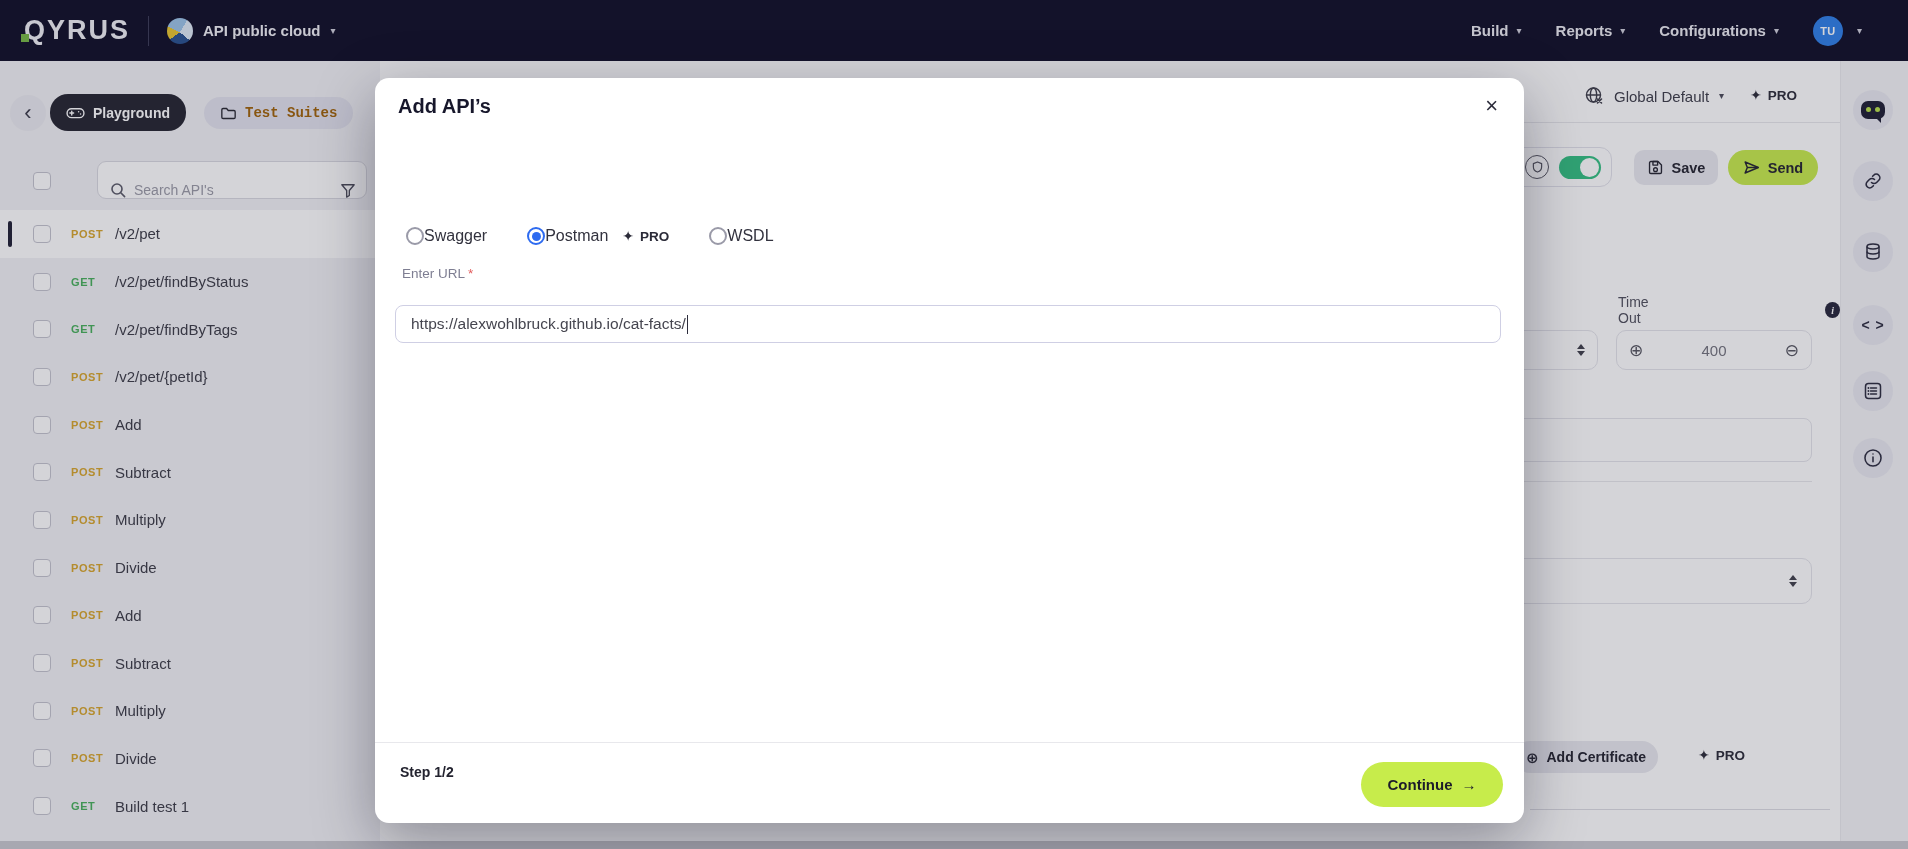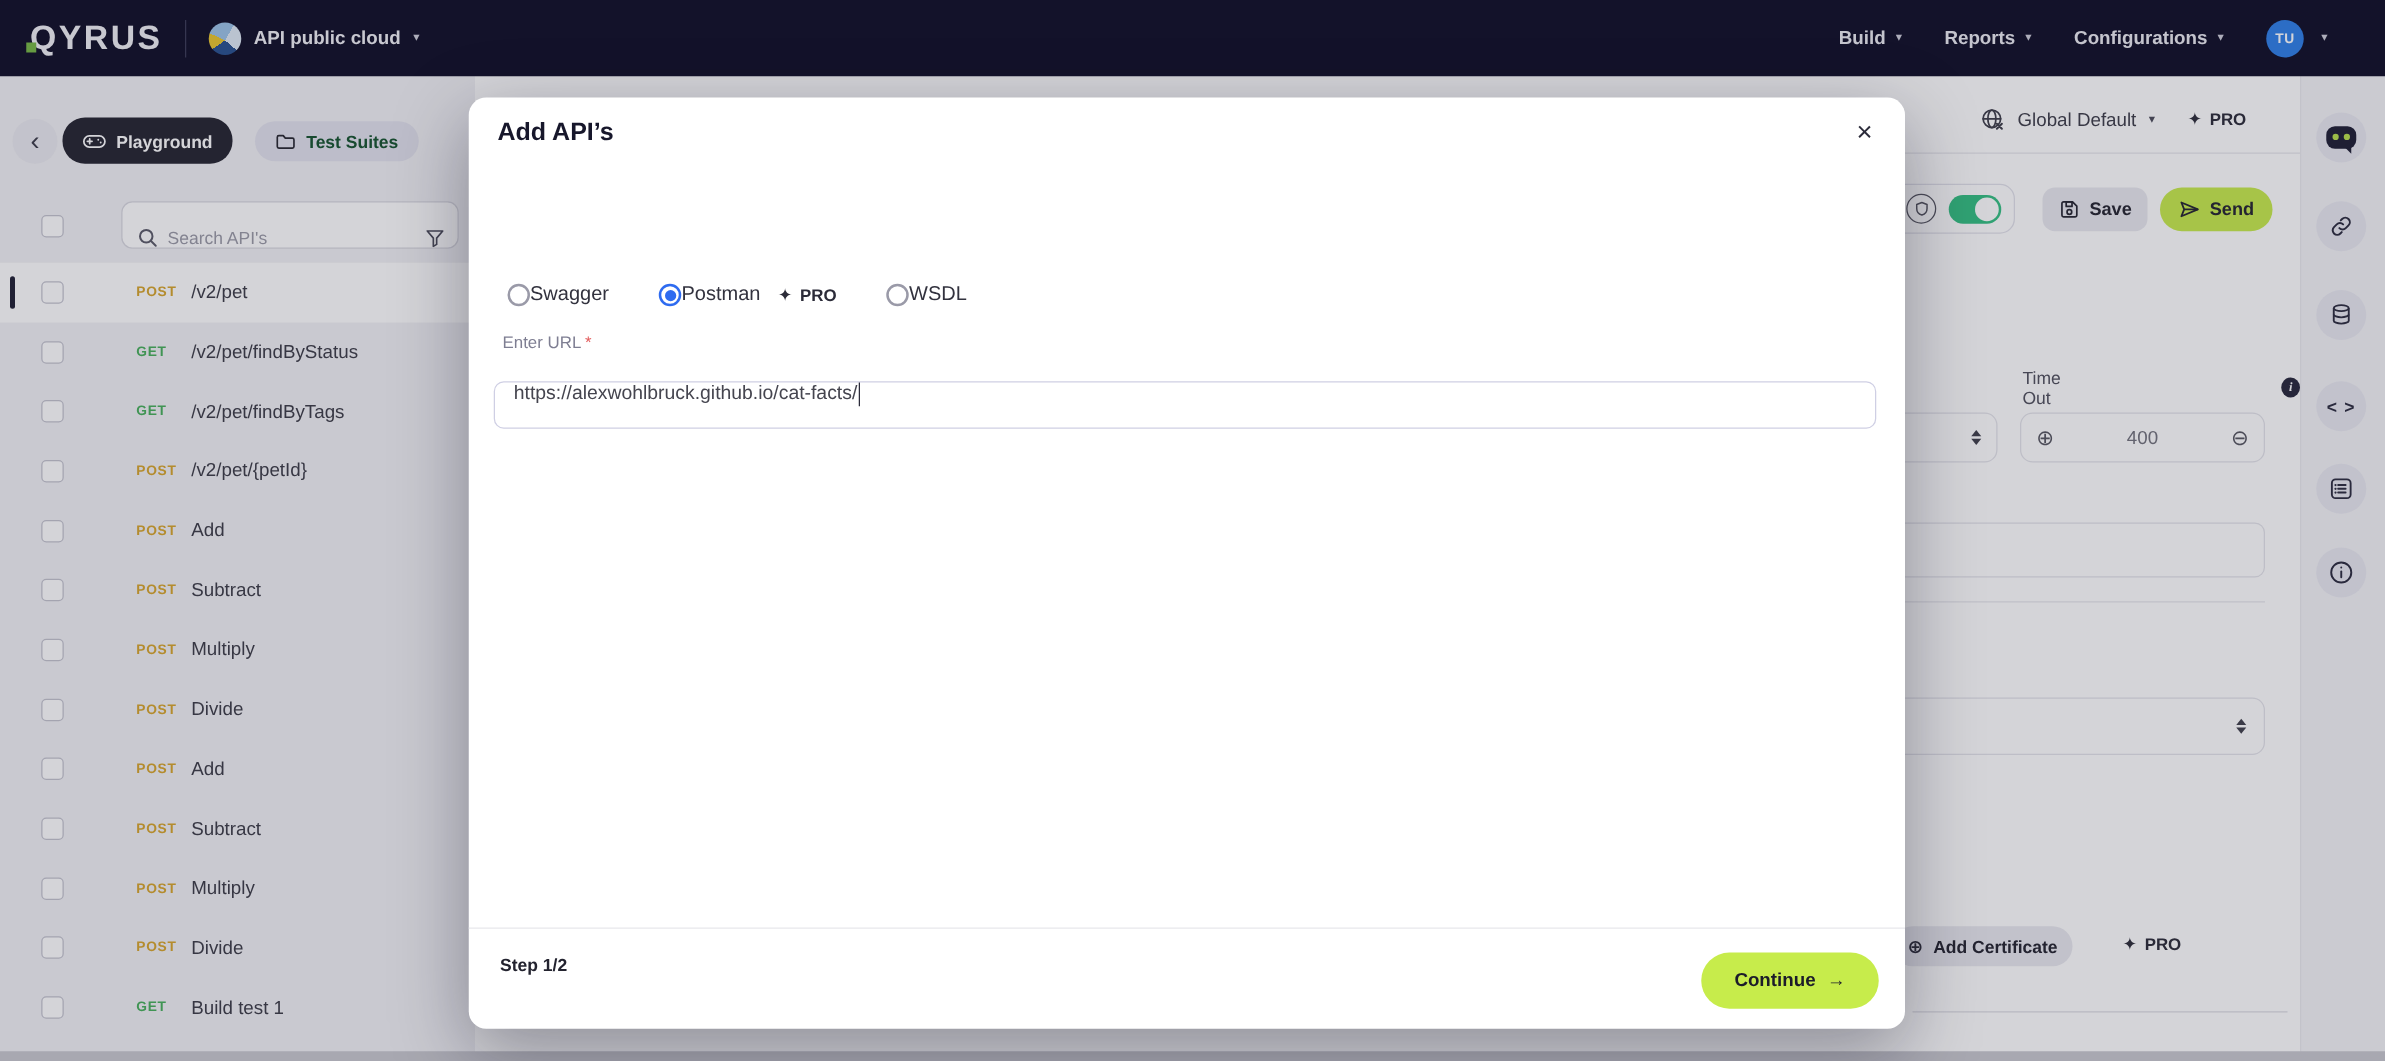--- a/index.html
+++ b/index.html
@@ -32,33 +32,33 @@
   .nav-right{display:flex;align-items:center;gap:34px;margin-right:46px;}
   .nav-item{display:flex;align-items:center;gap:8px;color:#ececf2;font-size:15px;font-weight:600;cursor:pointer;}
   .avatar-group{display:flex;align-items:center;gap:14px;cursor:pointer;}
   .avatar{width:30px;height:30px;border-radius:50%;background:#2e7fe8;color:#fff;font-size:11px;font-weight:700;display:flex;align-items:center;justify-content:center;letter-spacing:.5px;}
 
   
   .sidebar{position:absolute;left:0;top:61px;width:380px;height:788px;background:#f2f2f5;}
   .back-btn{position:absolute;left:10px;top:34px;width:36px;height:36px;border-radius:50%;background:#eaeaf0;display:flex;align-items:center;justify-content:center;font-size:22px;color:#3a3a48;cursor:pointer;}
   .pill{position:absolute;display:flex;align-items:center;gap:8px;font-size:14px;font-weight:600;cursor:pointer;border-radius:18px;padding:0 16px;}
   .pill-playground{left:50px;top:33px;height:37px;background:#23232f;color:#fff;}
-  .pill-testsuites{left:204px;top:36px;height:32px;background:#e3e3ee;color:#14532d;}
+  .pill-testsuites{left:204px;top:36px;height:32px;background:#e3e3ee;color:#a16207;font-family:Liberation Mono, monospace;}
   .search-row-checkbox{position:absolute;left:33px;top:111px;}
   .checkbox{width:18px;height:18px;border:1.5px solid #c3c3ce;border-radius:4px;background:#fff;cursor:pointer;}
   .search-box{position:absolute;left:97px;top:100px;width:270px;height:38px;background:#fff;border:1px solid #d9d9e0;border-radius:9px;display:flex;align-items:flex-end;padding:0 10px 0 12px;gap:8px;}
   .search-box input{flex:1;border:none;outline:none;font-size:14px;color:#3f3f4a;font-family:inherit;background:transparent;}
   .search-box input::placeholder{color:#9a9aa6;}
   .sidebar-divider{position:absolute;left:0;top:149px;width:380px;height:1px;background:#e2e2e8;}
   .api-list{position:absolute;left:0;top:149px;width:380px;}
   .api-row{position:relative;height:47.7px;display:flex;align-items:center;padding-left:33px;cursor:pointer;}
   .api-row[data-selected="true"]{background:#fff;}
   .selbar{position:absolute;left:8px;top:50%;transform:translateY(-50%);width:4px;height:26px;border-radius:2px;background:#1e1e33;opacity:0;}
   .api-row[data-selected="true"] .selbar{opacity:1;}
-  .api-row .method{margin-left:58px;font-size:11px;font-weight:700;letter-spacing:.6px;width:36px;}
+  .api-row .method{margin-left:20px;font-size:11px;font-weight:700;letter-spacing:.6px;width:36px;}
   .method[data-method="POST"]{color:var(--post);}
   .method[data-method="GET"]{color:var(--get);}
   .api-row .path{margin-left:8px;font-size:15px;color:#3b3b46;}
 
   
   .workspace{position:absolute;left:380px;top:61px;width:1460px;height:788px;background:#fff;}
   .ws-abs{position:absolute;}
   .toolbar-divider{left:0;top:61px;width:1460px;height:1px;background:#e8e8ec;}
   .env-group{left:1204px;top:25px;display:flex;align-items:center;gap:10px;cursor:pointer;}
   .env-label{font-size:15px;color:#3c3c48;}
@@ -115,21 +115,21 @@
   .mtab[data-active="true"]::after{content:'';position:absolute;left:0;right:0;bottom:-1px;height:3.5px;background:var(--lime-underline);border-radius:2px;}
   .radio-row{position:absolute;left:31px;top:149px;display:flex;align-items:center;gap:40px;}
   .radio-opt{display:flex;align-items:center;cursor:pointer;}
   .radio{width:18px;height:18px;border:2px solid #9a9aa8;border-radius:50%;background:#fff;position:relative;}
   .radio[data-checked="true"]{border-color:var(--blue);}
   .radio[data-checked="true"]::after{content:'';position:absolute;inset:2.5px;border-radius:50%;background:var(--blue);}
   .radio-label{font-size:16px;color:#32323e;}
   .inline-pro{display:flex;align-items:center;gap:6px;margin-left:-26px;}
   .url-label-row{position:absolute;left:27px;top:188px;font-size:13.5px;color:#7e7e92;}
   .req-star{color:#e25c5c;margin-left:3px;}
-  .url-input{position:absolute;left:20px;top:227px;width:1106px;height:38px;border:1.5px solid #cfcfe4;border-radius:8px;background:#fff;display:flex;align-items:flex-start;padding:0 15px;cursor:text;}
+  .url-input{position:absolute;left:20px;top:227px;width:1106px;height:38px;border:1.5px solid #cfcfe4;border-radius:8px;background:#fff;display:flex;align-items:center;padding:0 15px;cursor:text;}
   .url-value{font-size:15.5px;color:#45454f;white-space:nowrap;}
   .text-caret{display:inline-block;width:1.5px;height:19px;background:#2b2b3a;margin-left:1px;}
   .modal-footer-divider{position:absolute;left:0;top:664px;width:100%;height:1px;background:#e8e8ec;}
   .step-label{position:absolute;left:25px;top:686px;font-size:14px;font-weight:700;color:#23232f;}
   .continue-btn{position:absolute;right:21px;top:684px;width:142px;height:45px;background:var(--lime);border-radius:23px;display:flex;align-items:center;justify-content:center;gap:9px;font-size:15px;font-weight:600;color:#1c1c2a;cursor:pointer;}
 
   svg{display:block;}
 </style>
 </head>
 <body>

